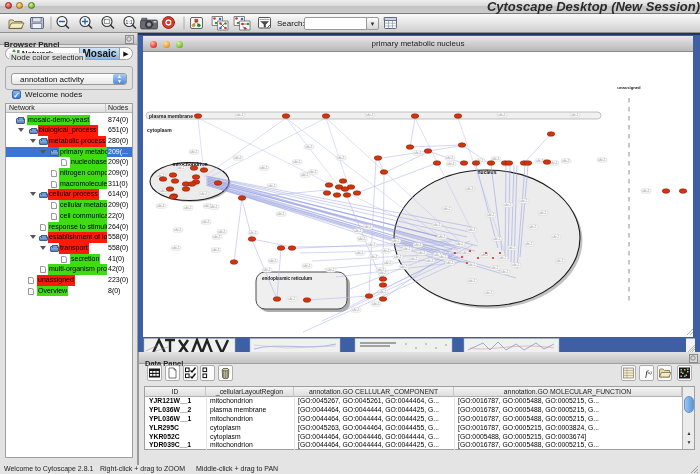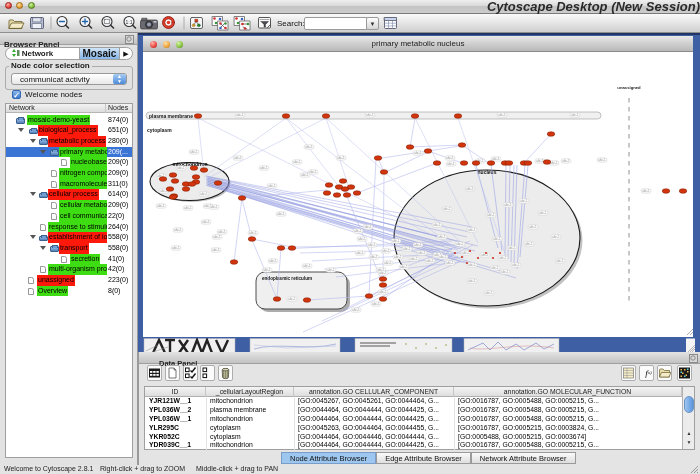--- a/index.html
+++ b/index.html
@@ -27,21 +27,21 @@
 
 
 #cp { left:0; top:33px; width:138px; height:432px; background:#e2e2e2; border-right:1px solid #9a9a9a; }
 #cp-title { left:0; top:0; width:137px; height:12px; background:linear-gradient(#e3e3e3,#c2c2c2); border-bottom:1px solid #9f9f9f; }
 #cp-title span { font-size:8px; font-weight:bold; color:#222; margin-left:4px; line-height:12px; display:inline-block;}
 #tabs { left:5px; top:14px; width:128px; height:13px; background:#fff; border:1px solid #9f9f9f; border-radius:7px; display:flex; overflow:hidden; }
 #tab-net { width:62px; font-size:8px; font-weight:bold; color:#222; text-align:center; line-height:12px; }
 #tab-mosaic { width:48px; background:linear-gradient(#cfe4f8,#85b6e8); border-left:1px solid #9f9f9f; border-right:1px solid #9f9f9f; font-size:10px; font-weight:bold; color:#111; text-align:center; line-height:12px;margin-left:20px;}
 #tab-arr { width:14px; font-size:7px; text-align:center; line-height:12px; color:#111; }
 #groupbox { left:5px; top:33px; width:128px; height:24px; border:1px solid #ababab; border-radius:3px; }
-#grouplbl { left:9px; top:28px; font-size:8px; font-weight:bold; color:#1a1a1a; background:#e2e2e2; padding:0 2px;}
+#grouplbl { left:9px; top:20px; font-size:8px; font-weight:normal; color:#1a1a1a; background:#e2e2e2; padding:0 2px;}
 #combo { left:11px; top:40px; width:116px; height:12px; background:linear-gradient(#ffffff,#e8e8e8); border:1px solid #9a9a9a; border-radius:3px; }
 #combo .txt { font-size:8px; color:#111; margin-left:8px; line-height:11px; }
 #combo .btn { position:absolute; right:0px; top:0px; width:13px; height:10px; background:linear-gradient(#a8ccf4,#4c8ada); border-radius:2px; color:#fff; font-size:5px; line-height:5px; text-align:center; }
 #cb { left:12px; top:57px; width:9px; height:9px; background:linear-gradient(#8cb8ea,#3c7ad0); border:1px solid #3568b0; border-radius:2px; color:#fff; font-size:8px; line-height:9px; text-align:center; font-weight:bold;}
 #cblbl { left:25px; top:57px; font-size:8px; color:#111; }
 #treebox { left:5px; top:70px; width:128px; height:355px; background:#fff; border:1px solid #9f9f9f; }
 #treehdr { left:0; top:0; width:126px; height:9px; background:linear-gradient(#f2f2f2,#dcdcdc); border-bottom:1px solid #b5b5b5; }
 #treehdr .h1 { position:absolute; left:3px; font-size:7px; color:#222; top:0px;}
 #treehdr .h2 { position:absolute; left:102px; font-size:7px; color:#222; top:0px;}
 #treehdr .div { position:absolute; left:99px; top:0; width:1px; height:9px; background:#c5c5c5; }
@@ -64,21 +64,21 @@
 #cv-title .t { width:100%; text-align:center; font-size:8px; color:#222; line-height:15px; }
 .cvlight { position:absolute; top:4.5px; width:7px; height:7px; border-radius:50%; }
 #cl1 { left:7px;  background:radial-gradient(circle at 35% 30%, #ffb3ad, #e8453c 60%, #a01b12);}
 #cl2 { left:20px; background:radial-gradient(circle at 35% 30%, #ffe2a8, #eda33b 60%, #b06b10);}
 #cl3 { left:33px; background:radial-gradient(circle at 35% 30%, #d6f2a8, #84c13d 60%, #4e7f14);}
 #netsvg { left:0px; top:16px; }
 #strip { left:0px; top:303px; width:562px; height:16px; }
 
 
 #dp { left:138px; top:352px; width:562px; height:113px; background:#e4e4e4; border-left:1px solid #9a9a9a;}
-#dp-title { left:0; top:0; width:562px; height:12px; background:linear-gradient(#e3e3e3,#c2c2c2); border-bottom:1px solid #9f9f9f;padding-left:14px;}
+#dp-title { left:0; top:0; width:562px; height:12px; background:linear-gradient(#e3e3e3,#c2c2c2); border-bottom:1px solid #9f9f9f;}
 #dp-title span { font-size:7.5px; font-weight:bold; color:#222; margin-left:6px; line-height:11px; display:inline-block;}
 .dbtn { position:absolute; top:13px; width:15px; height:16px; background:#fbfbfb; border:1px solid #adadad; border-radius:2px; }
 .dbtn svg { display:block; margin:0 auto; }
 #dtable { left:5px; top:34px; width:551px; height:64px; background:#fff; border:1px solid #9f9f9f; font-size:6.8px; }
 #dhdr { position:absolute; left:0; top:0; width:537px; height:10px; background:linear-gradient(#f4f4f4,#dedede); border-bottom:1px solid #b0b0b0; }
 .hc { position:absolute; top:0; font-size:6.8px; color:#222; text-align:center; line-height:10px; border-right:1px solid #c5c5c5; height:10px; }
 .drow { position:absolute; left:0; width:537px; height:8.8px; line-height:8.8px; white-space:nowrap; color:#000;}
 .dc { position:absolute; top:0; overflow:hidden; white-space:nowrap; padding-left:4px; height:8.8px;}
 #dscroll { position:absolute; left:537px; top:0; width:12px; height:62px; background:#ececec; border-left:1px solid #b0b0b0;}
 #dthumb { position:absolute; left:1px; top:9px; width:10px; height:17px; background:linear-gradient(90deg,#9cc4f0,#5a96dd); border-radius:5px; border:0.5px solid #6a93c4;}
@@ -219,21 +219,21 @@
             <path d="M2 1 L4 4 L0 4 Z" fill="#2fae2f"></path>
             <path d="M2 9 L0 6 L4 6 Z" fill="#2fae2f"></path>
             <rect x="5" y="2" width="2.5" height="6" fill="#5a8f5a"></rect>
           </svg> Network</div>
         <div id="tab-mosaic">Mosaic</div>
         <div id="tab-arr">▶</div>
     </div>
     <div class="abs" id="groupbox"></div>
     <div class="abs" id="grouplbl">Node color selection</div>
     <div class="abs" id="combo">
-        <div class="txt">communicat activity</div>
+        <div class="txt">annotation activity</div>
         <div class="btn">▲<br>▼</div>
       </div>
     <div class="abs" id="cb">✓</div>
     <div class="abs" id="cblbl">Welcome nodes</div>
     <div class="abs" id="treebox">
       <div class="abs" id="treehdr">
           <span class="h1">Network</span>
           <span class="h2">Nodes</span>
           <div class="div"></div>
         </div>
@@ -1024,25 +1024,20 @@
 <div style="position:absolute;left:61px;top:11px;width:1px;height:53px;background:#e2e2e2"></div>
 <div style="position:absolute;left:149px;top:11px;width:1px;height:53px;background:#e2e2e2"></div>
 <div style="position:absolute;left:309px;top:11px;width:1px;height:53px;background:#e2e2e2"></div>
         </div>
       <div id="dscroll">
         <div id="dthumb"></div>
         <div class="sarr" style="top:42px">▲</div>
         <div class="sarr" style="top:51px">▼</div>
       </div>
     </div>
-    <div class="abs" id="dtabs">
-      <div class="dtab sel">Node Attribute Browser</div>
-      <div class="dtab">Edge Attribute Browser</div>
-      <div class="dtab">Network Attribute Browser</div>
-    </div>
   </div>
 
   <div class="abs" id="status">
     <span style="left:4px">Welcome to Cytoscape 2.8.1</span>
     <span style="left:100px">Right-click + drag to ZOOM</span>
     <span style="left:196px">Middle-click + drag to PAN</span>
       <svg style="position:absolute;right:1px;top:0" width="9" height="9">
         <path d="M1 8 L8 1 M4 8 L8 4 M7 8 L8 7" stroke="#9a9a9a" stroke-width="1"></path>
       </svg>
   </div>

